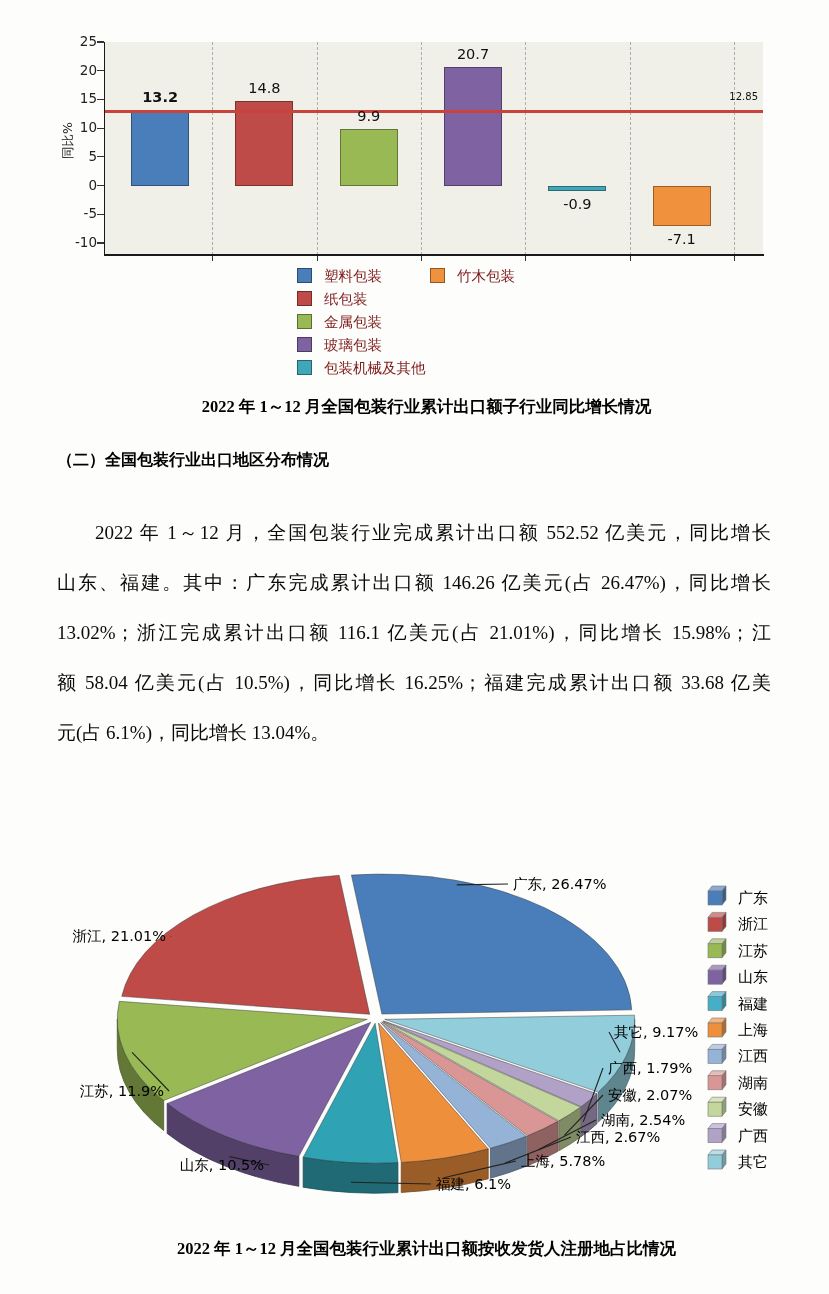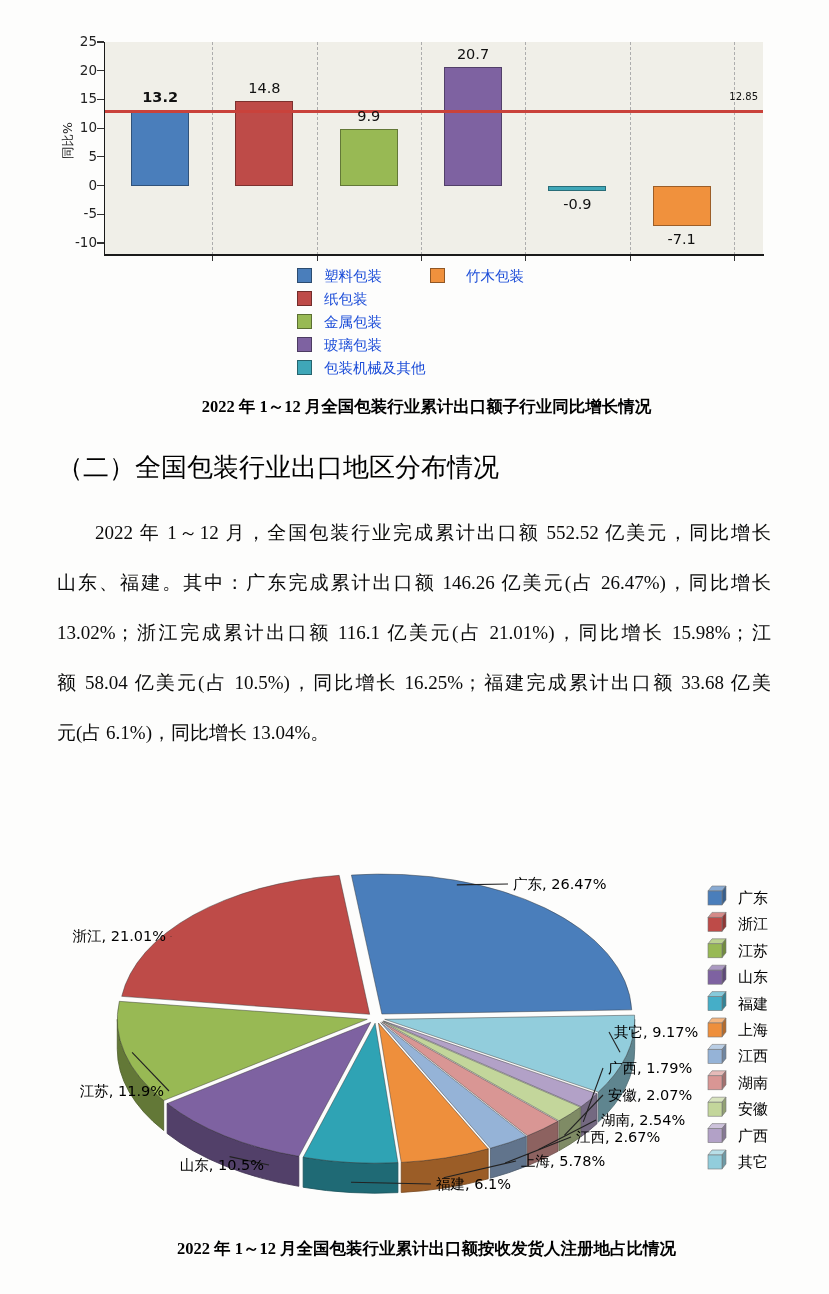--- a/index.html
+++ b/index.html
@@ -2,29 +2,29 @@
 <html><head>
 <meta charset="utf-8">
 <style>
   html,body{margin:0;padding:0;background:#ffffff;}
   #page{position:relative;width:829px;height:1294px;background:#fdfdfc;overflow:hidden;
         font-family:"Liberation Serif",serif;color:#111;}
   .abs{position:absolute;}
   .chart-font{font-family:"DejaVu Sans",sans-serif;}
   .caption{position:absolute;left:0;width:829px;text-align:center;font-weight:bold;
            font-size:16.5px;color:#000;font-family:"Liberation Serif",serif;padding-left:12px;}
-  #section-heading{position:absolute;left:57px;top:450px;width:716px;font-size:26px;
-                   font-weight:normal;color:#000;}
+  #section-heading{position:absolute;left:57px;top:450px;width:716px;font-size:16px;
+                   font-weight:bold;color:#000;}
   #paragraph{position:absolute;left:57px;top:508px;width:714px;font-size:19px;color:#0a0a0a;}
   .para-line{height:50px;line-height:50px;text-align:justify;text-align-last:justify;white-space:nowrap;}
   .para-line.first{text-indent:2em;}
   .para-line.last{text-align-last:left;}
   .ytick{position:absolute;width:42px;text-align:right;font-size:13.5px;color:#222;}
   .vlabel{position:absolute;width:70px;text-align:center;font-size:14.5px;color:#111;}
-  .legend-label{position:absolute;font-size:14.5px;color:#1d4ed8;}
+  .legend-label{position:absolute;font-size:14.5px;color:#7f1d1d;}
 </style>
 </head>
 <body>
 
 <div id="page">
   <div id="bar-chart" class="abs" style="left:0;top:0;width:829px;height:390px;">
       <div style="position: absolute; left: 105px; top: 42px; width: 658px; height: 213px; background: rgb(240, 239, 232);"></div>
       <div style="position: absolute; left: 212.3px; top: 42px; width: 0px; height: 213px; border-left: 1px dashed rgb(173, 173, 173);"></div>
       <div style="position: absolute; left: 316.6px; top: 42px; width: 0px; height: 213px; border-left: 1px dashed rgb(173, 173, 173);"></div>
       <div style="position: absolute; left: 420.9px; top: 42px; width: 0px; height: 213px; border-left: 1px dashed rgb(173, 173, 173);"></div>
@@ -74,21 +74,21 @@
       <div class="legend-label chart-font" style="left: 324px; top: 267px;">塑料包装</div>
       <div style="position: absolute; left: 297px; top: 291px; width: 15px; height: 15px; background: rgb(190, 75, 72); border: 1px solid rgb(114, 45, 43); box-sizing: border-box;"></div>
       <div class="legend-label chart-font" style="left: 324px; top: 290px;">纸包装</div>
       <div style="position: absolute; left: 297px; top: 314px; width: 15px; height: 15px; background: rgb(152, 185, 84); border: 1px solid rgb(91, 111, 50); box-sizing: border-box;"></div>
       <div class="legend-label chart-font" style="left: 324px; top: 313px;">金属包装</div>
       <div style="position: absolute; left: 297px; top: 337px; width: 15px; height: 15px; background: rgb(126, 98, 161); border: 1px solid rgb(76, 59, 97); box-sizing: border-box;"></div>
       <div class="legend-label chart-font" style="left: 324px; top: 336px;">玻璃包装</div>
       <div style="position: absolute; left: 297px; top: 360px; width: 15px; height: 15px; background: rgb(63, 167, 184); border: 1px solid rgb(38, 100, 110); box-sizing: border-box;"></div>
       <div class="legend-label chart-font" style="left: 324px; top: 359px;">包装机械及其他</div>
       <div style="position: absolute; left: 430px; top: 268px; width: 15px; height: 15px; background: rgb(240, 145, 61); border: 1px solid rgb(144, 87, 37); box-sizing: border-box;"></div>
-      <div class="legend-label chart-font" style="left: 457px; top: 267px; margin-left: 9px;">竹木包装</div>
+      <div class="legend-label chart-font" style="left: 457px; top: 267px;">竹木包装</div>
     </div>
 
   <div class="caption" style="top:396px;">2022 年 1～12 月全国包装行业累计出口额子行业同比增长情况</div>
 
   <div id="section-heading">（二）全国包装行业出口地区分布情况</div>
 
   <div id="paragraph">
       <div class="para-line first">2022 年 1～12 月，全国包装行业完成累计出口额 552.52 亿美元，同比增长</div>
       <div class="para-line">山东、福建。其中：广东完成累计出口额 146.26 亿美元(占 26.47%)，同比增长</div>
       <div class="para-line">13.02%；浙江完成累计出口额 116.1 亿美元(占 21.01%)，同比增长 15.98%；江</div>

